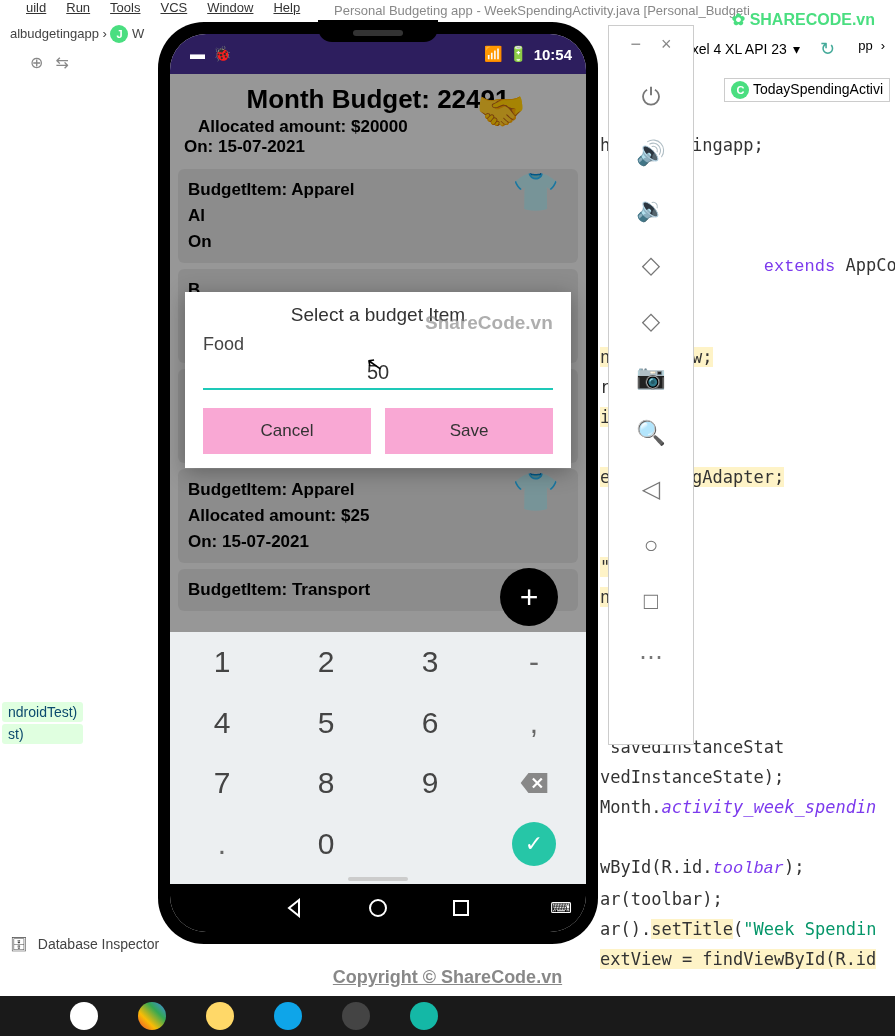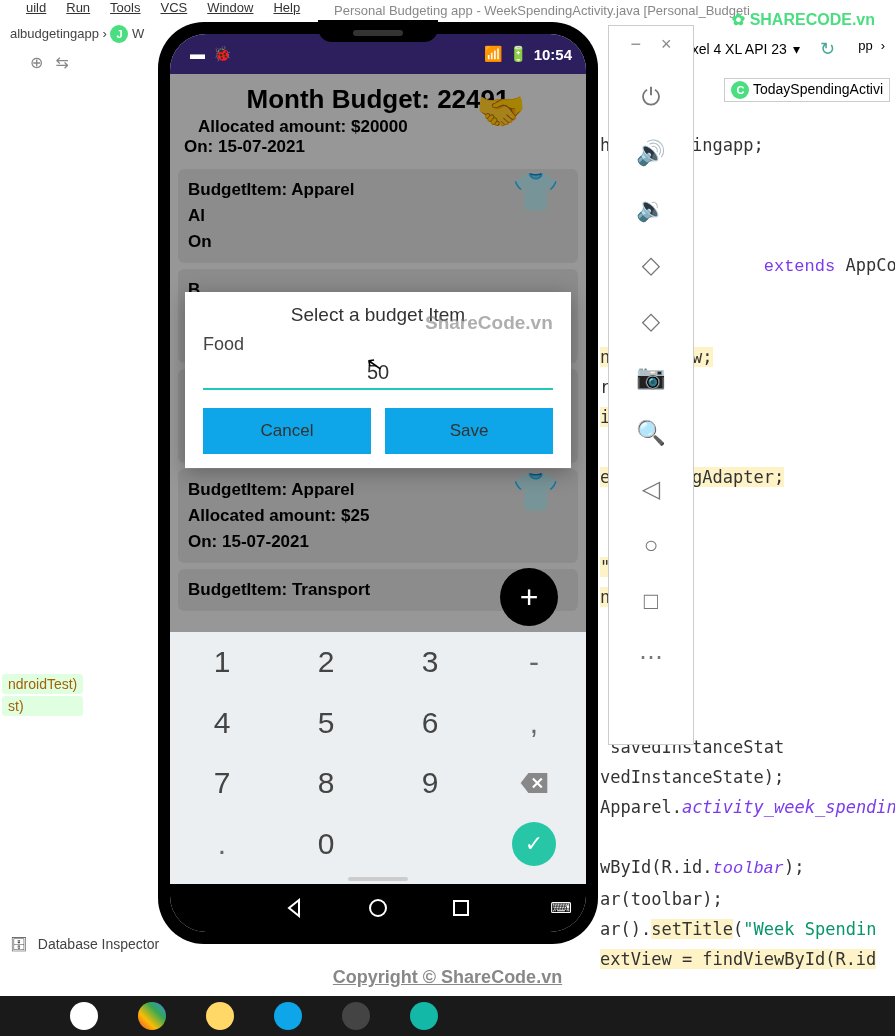--- a/index.html
+++ b/index.html
@@ -11,21 +11,21 @@
 .menu-bar span { text-decoration: underline; text-decoration-style: solid; }
 .title-bar { position: absolute; top: 3px; left: 334px; font-size: 13px; color: #888; }
 .breadcrumb { padding: 5px 10px; font-size: 13px; color: #444; }
 .breadcrumb-right { position: absolute; top: 38px; right: 10px; font-size: 13px; display:flex; align-items:center; gap:8px; }
 .ide-toolbar { padding: 5px 30px; display: flex; gap: 12px; color: #888; }
 .tab-right { position: absolute; top: 78px; right: 5px; font-size: 14px; background:#fff; border:1px solid #ccc; padding:2px 6px;}
 .code-area { position: absolute; top: 100px; left: 600px; right: 0; font-family: monospace; font-size: 17px; line-height: 30px; white-space: pre; color: #333;}
 .code-area .hl { background: #fef3c7; }
 .code-area .pu { color: #7c3aed; font-family: Liberation Mono, monospace; }
 .code-area .it { font-style: italic; color: #7c3aed; }
-.side-left { position: absolute; top: 672px; left: 0; font-size: 14px; color: #a16207;}
+.side-left { position: absolute; top: 700px; left: 0; font-size: 14px; color: #0c4a6e;}
 .side-left div { background: #e0ffe0; padding: 2px 6px; margin:2px; border-radius:3px;}
 .bottom-bar { position: absolute; bottom: 80px; left: 0; right: 0; padding: 4px 10px; font-size: 14px; display:flex; gap:10px; color:#444;}
 .copyright { position:absolute; bottom: 48px; left: 0; right:0; text-align:center; font-size:18px; color:#888; font-weight:bold; text-shadow: 1px 1px 2px #fff, -1px -1px 2px #fff; text-decoration: underline;}
 .taskbar { position:absolute; bottom:0; left:0; right:0; height:40px; background:#1a1a1a; display:flex; align-items:center; padding-left:70px; gap:40px;}
 .taskbar div { width:28px; height:28px; border-radius:50%; }
 
 
 .logo-sc { position:absolute; top:10px; right:20px; font-weight:bold; font-size:16px; color:#4ade80;}
 .watermark { position:absolute; top:312px; left:425px; font-size:19px; color:rgba(120,120,120,0.6); font-weight:bold; z-index:200;}
 
@@ -52,21 +52,21 @@
 .card { background:#d8d8d8; margin:6px 8px; padding:8px 10px; border-radius:6px; position:relative; font-size:17px; line-height:26px;}
 .card-icon { position:absolute; right:18px; top:10px; font-size:38px;}
 .fab { position:absolute; right:28px; bottom:24px; width:58px; height:58px; background:#000; border-radius:50%; color:#fff; font-size:32px; display:flex; align-items:center; justify-content:center; z-index:95;}
 
 
 .dialog { position:absolute; top:258px; left:15px; right:15px; background:#fff; z-index:150; padding:10px 18px 14px; box-shadow:0 4px 20px rgba(0,0,0,0.3);}
 .dialog-title { text-align:center; font-size:19px; color:#333; padding:2px 0 6px;}
 .dialog-label { font-size:18px; color:#444; padding:2px 0;}
 .dialog-input { width:100%; border:none; border-bottom:2px solid #1ec9b8; font-size:20px; padding:4px 0; outline:none; color:#333; margin-bottom:18px;text-align:center;}
 .dialog-buttons { display:flex; gap:14px;}
-.dialog-btn { flex:1; background:#0ea5e9; border:none; padding:13px; font-size:17px; color:#333; cursor:pointer;}
+.dialog-btn { flex:1; background:#f9a8d4; border:none; padding:13px; font-size:17px; color:#333; cursor:pointer;}
 
 .cursor { position:absolute; top:318px; left:196px; z-index:160; font-size:20px; transform:rotate(-10deg);}
 
 
 .keyboard { position:absolute; bottom:48px; left:0; right:0; height:252px; background:#eceff1; display:flex; flex-direction:column; z-index:200;}
 .kb-row { flex:1; display:flex;}
 .kb-key { flex:1; display:flex; align-items:center; justify-content:center; font-size:30px; color:#444; cursor:pointer;}
 .kb-key.side { color:#666; font-size:30px;}
 .done-key { background:#26c6a7; width:44px; height:44px; border-radius:50%; color:#fff; display:flex; align-items:center; justify-content:center; font-size:22px;}
 .backspace svg { width:28px; height:20px;}
@@ -129,21 +129,21 @@
 
 
 <span class="hl">"";</span>
 <span class="hl">nsesRef;</span>
 
 
 
 
 <span> savedInstanceStat</span>
 <span>vedInstanceState);</span>
-<span>Apparel.</span><span class="it">activity_week_spendin</span>
+<span>Month.</span><span class="it">activity_week_spendin</span>
 
 <span>wById(R.id.</span><span class="it pu">toolbar</span>);
 <span>ar(toolbar);</span>
 <span>ar().</span><span class="hl">setTitle</span><span>(</span><span style="color:#059669;">"Week Spendin</span>
 <span class="hl">extView = findViewById(R.id</span>
   </div>
 
   <div class="side-left">
     <div>ndroidTest)</div>
     <div>st)</div>

